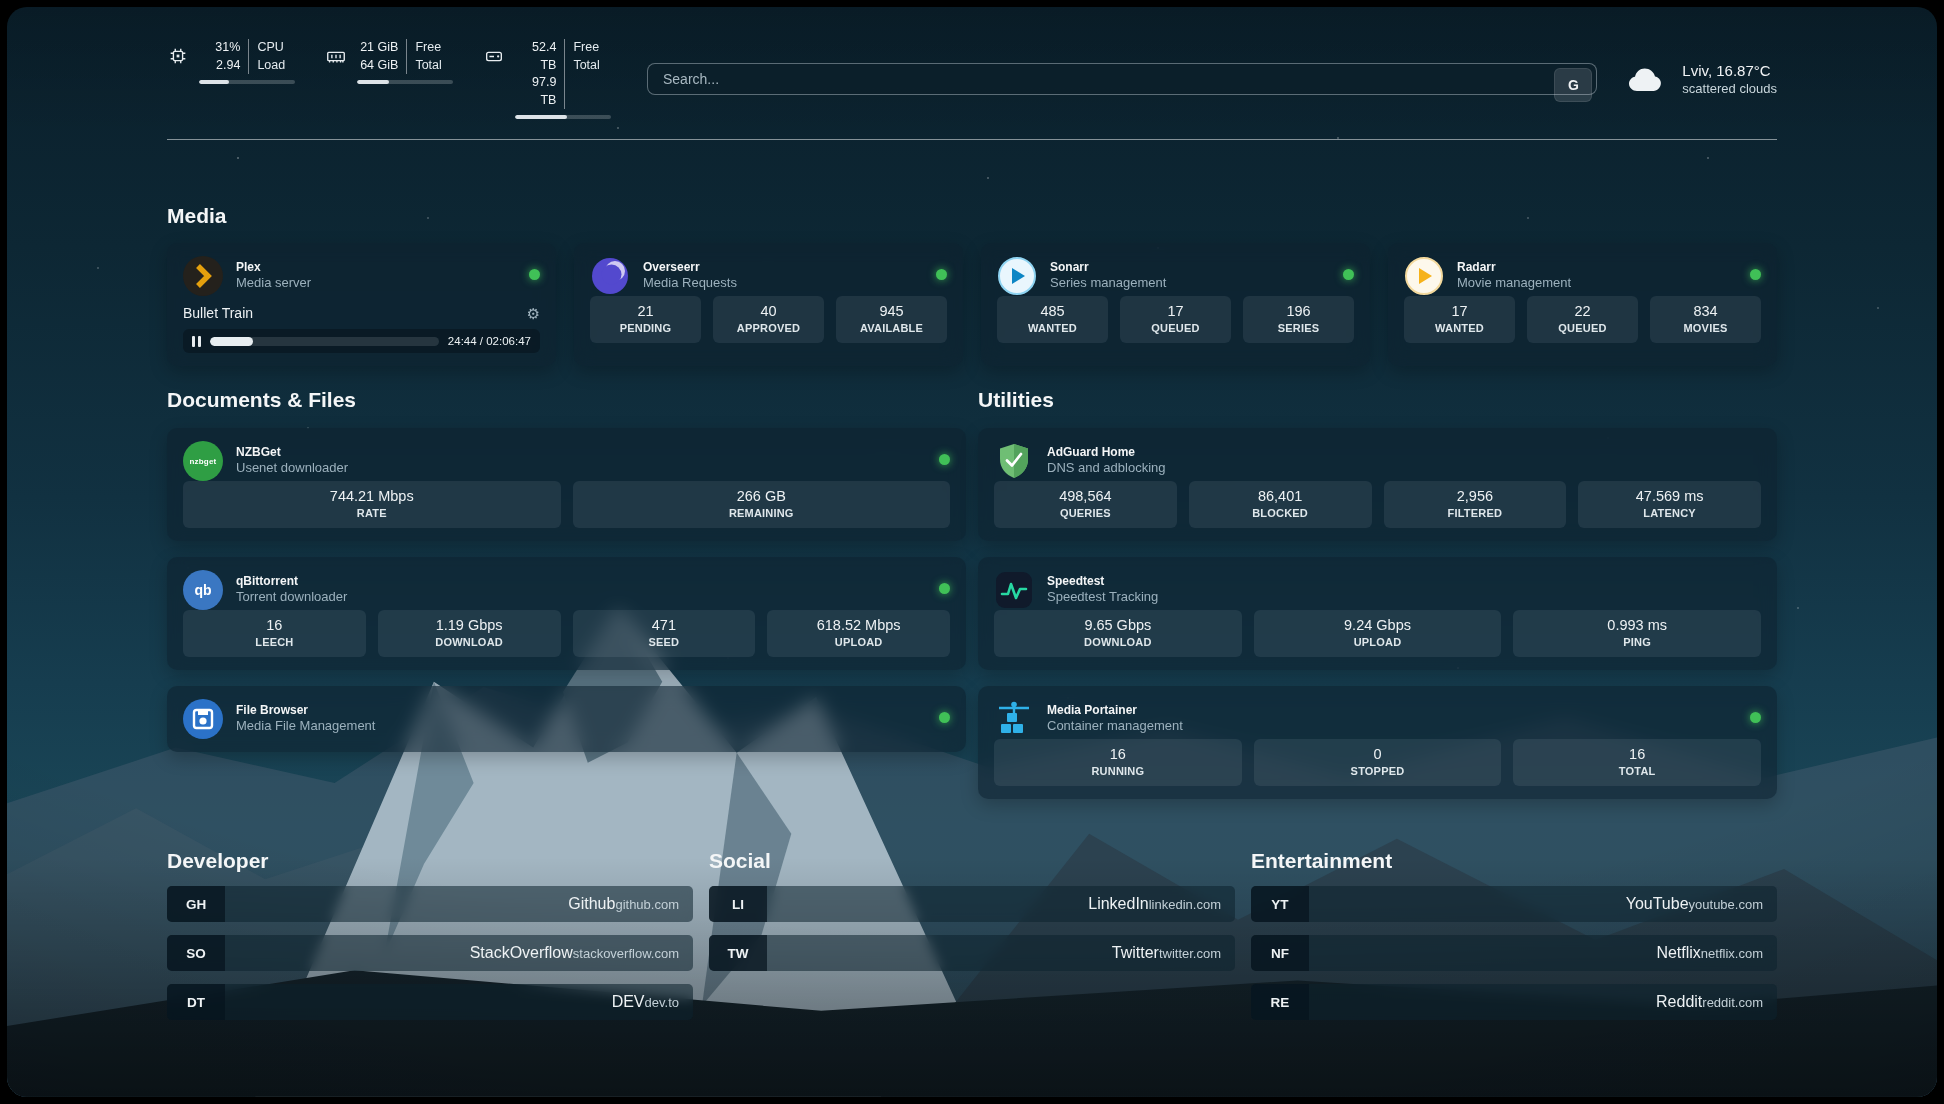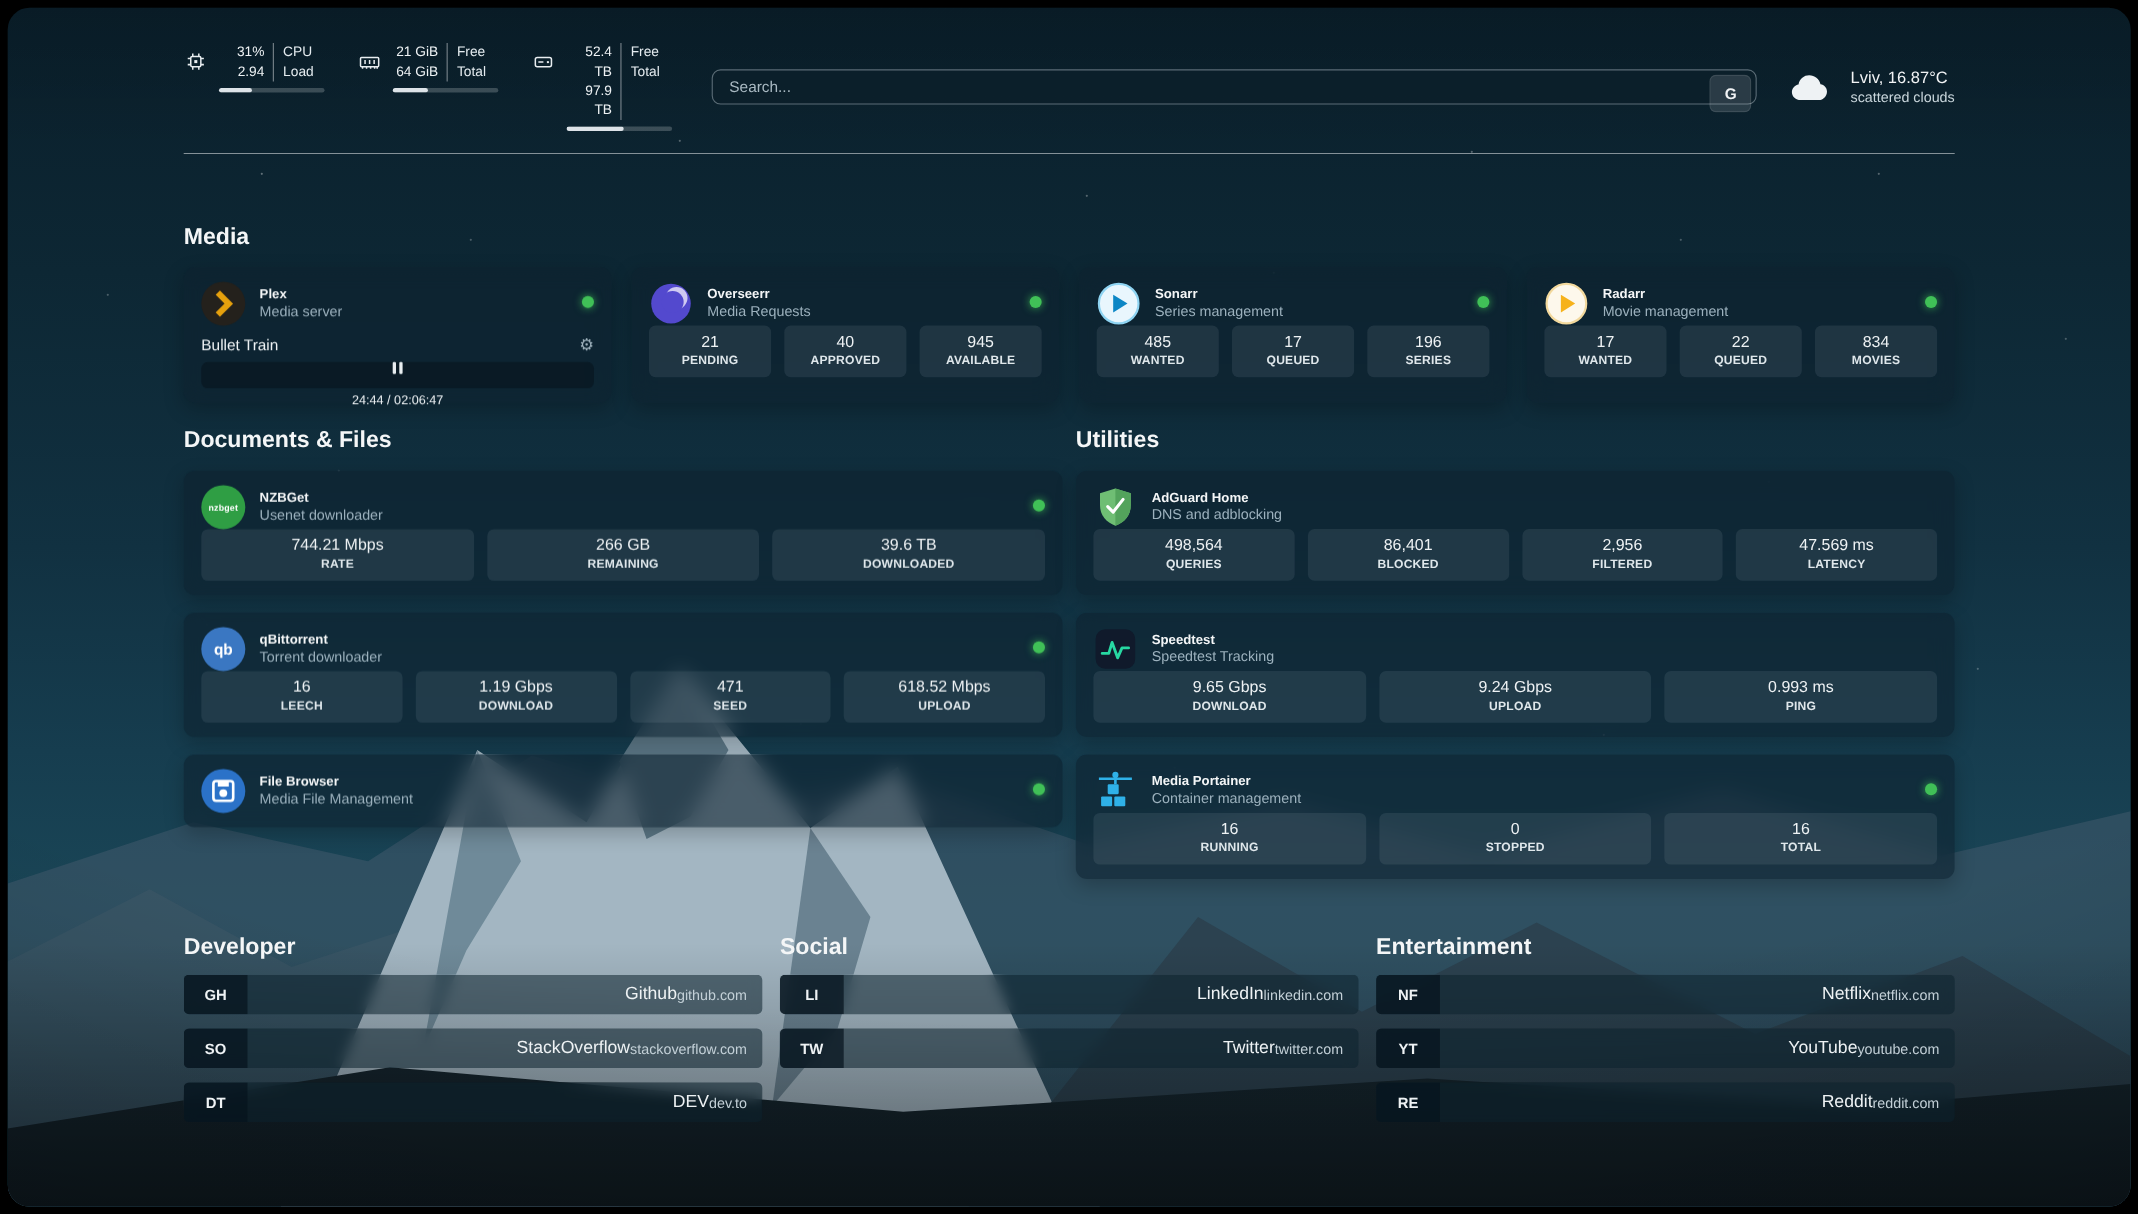--- a/index.html
+++ b/index.html
@@ -75,21 +75,21 @@
   .stat-box{flex:1;background:rgba(222,235,242,.085);border-radius:6px;text-align:center;padding:7px 4px 9px;}
   .stat-value{font-size:14.5px;color:#eef2f4;}
   .stat-label{font-size:11px;font-weight:700;color:#dfe7eb;margin-top:3px;letter-spacing:.2px;}
 
   
   .now-playing{margin-top:9px;}
   .np-row{display:flex;align-items:center;justify-content:space-between;}
   .np-title{font-size:14px;color:#eef2f4;}
   .gear{color:#9fb2bd;font-size:15px;cursor:pointer;line-height:1;}
   .np-strip{margin-top:8px;height:24px;background:rgba(5,16,24,.5);border-radius:6px;display:flex;
-    align-items:center;gap:9px;padding:0 9px;flex-direction:column;}
+    align-items:center;gap:9px;padding:0 9px;}
   .pause-btn{display:flex;gap:3px;cursor:pointer;}
   .pause-btn i{width:3px;height:11px;background:#e8edf0;border-radius:1px;display:block;}
   .np-track{flex:1;height:9px;border-radius:5px;background:rgba(233,236,239,.13);overflow:hidden;}
   .np-fill{display:block;height:100%;background:#e8edf0;border-radius:5px;}
   .np-time{font-size:11.5px;color:#eef2f4;white-space:nowrap;}
 
   
   .links-grid{display:grid;grid-template-columns:repeat(3,1fr);gap:16px;margin-top:50px;align-items:start;}
   .link-row{display:flex;align-items:center;height:36px;background:rgba(13,34,46,.55);border-radius:5px;
     overflow:hidden;margin-top:13px;backdrop-filter:blur(6px);cursor:pointer;}
@@ -356,24 +356,20 @@
             </div>
           </div>
           <div class="stat-row">
             <div class="stat-box">
               <div class="stat-value">744.21 Mbps</div>
                   <div class="stat-label">RATE</div>
             </div>
             <div class="stat-box">
               <div class="stat-value">266 GB</div>
                   <div class="stat-label">REMAINING</div>
-            </div>
-            <div class="stat-box">
-              <div class="stat-value">39.6 TB</div>
-                  <div class="stat-label">DOWNLOADED</div>
             </div>
           </div>
         </div>
 
         <div class="card">
           <span class="status-dot"></span>
           <div class="card-head">
             <span class="app-icon circle qb-bg">
                   <i>qb</i>
                 </span>
@@ -553,30 +549,30 @@
         <div class="link-row">
           <span class="link-abbr">TW</span>
           <span class="link-name">Twitter</span>
           <span class="link-url">twitter.com</span>
         </div>
       </div>
 
       <div class="col">
         <h2 class="section-title">Entertainment</h2>
         <div class="link-row">
+          <span class="link-abbr">YT</span>
+          <span class="link-name">YouTube</span>
+          <span class="link-url">youtube.com</span>
+        </div>
+        <div class="link-row">
           <span class="link-abbr">NF</span>
           <span class="link-name">Netflix</span>
           <span class="link-url">netflix.com</span>
         </div>
         <div class="link-row">
-          <span class="link-abbr">YT</span>
-          <span class="link-name">YouTube</span>
-          <span class="link-url">youtube.com</span>
-        </div>
-        <div class="link-row">
           <span class="link-abbr">RE</span>
           <span class="link-name">Reddit</span>
           <span class="link-url">reddit.com</span>
         </div>
       </div>
     </div>
 
   </div>
 </div>
 </div>

